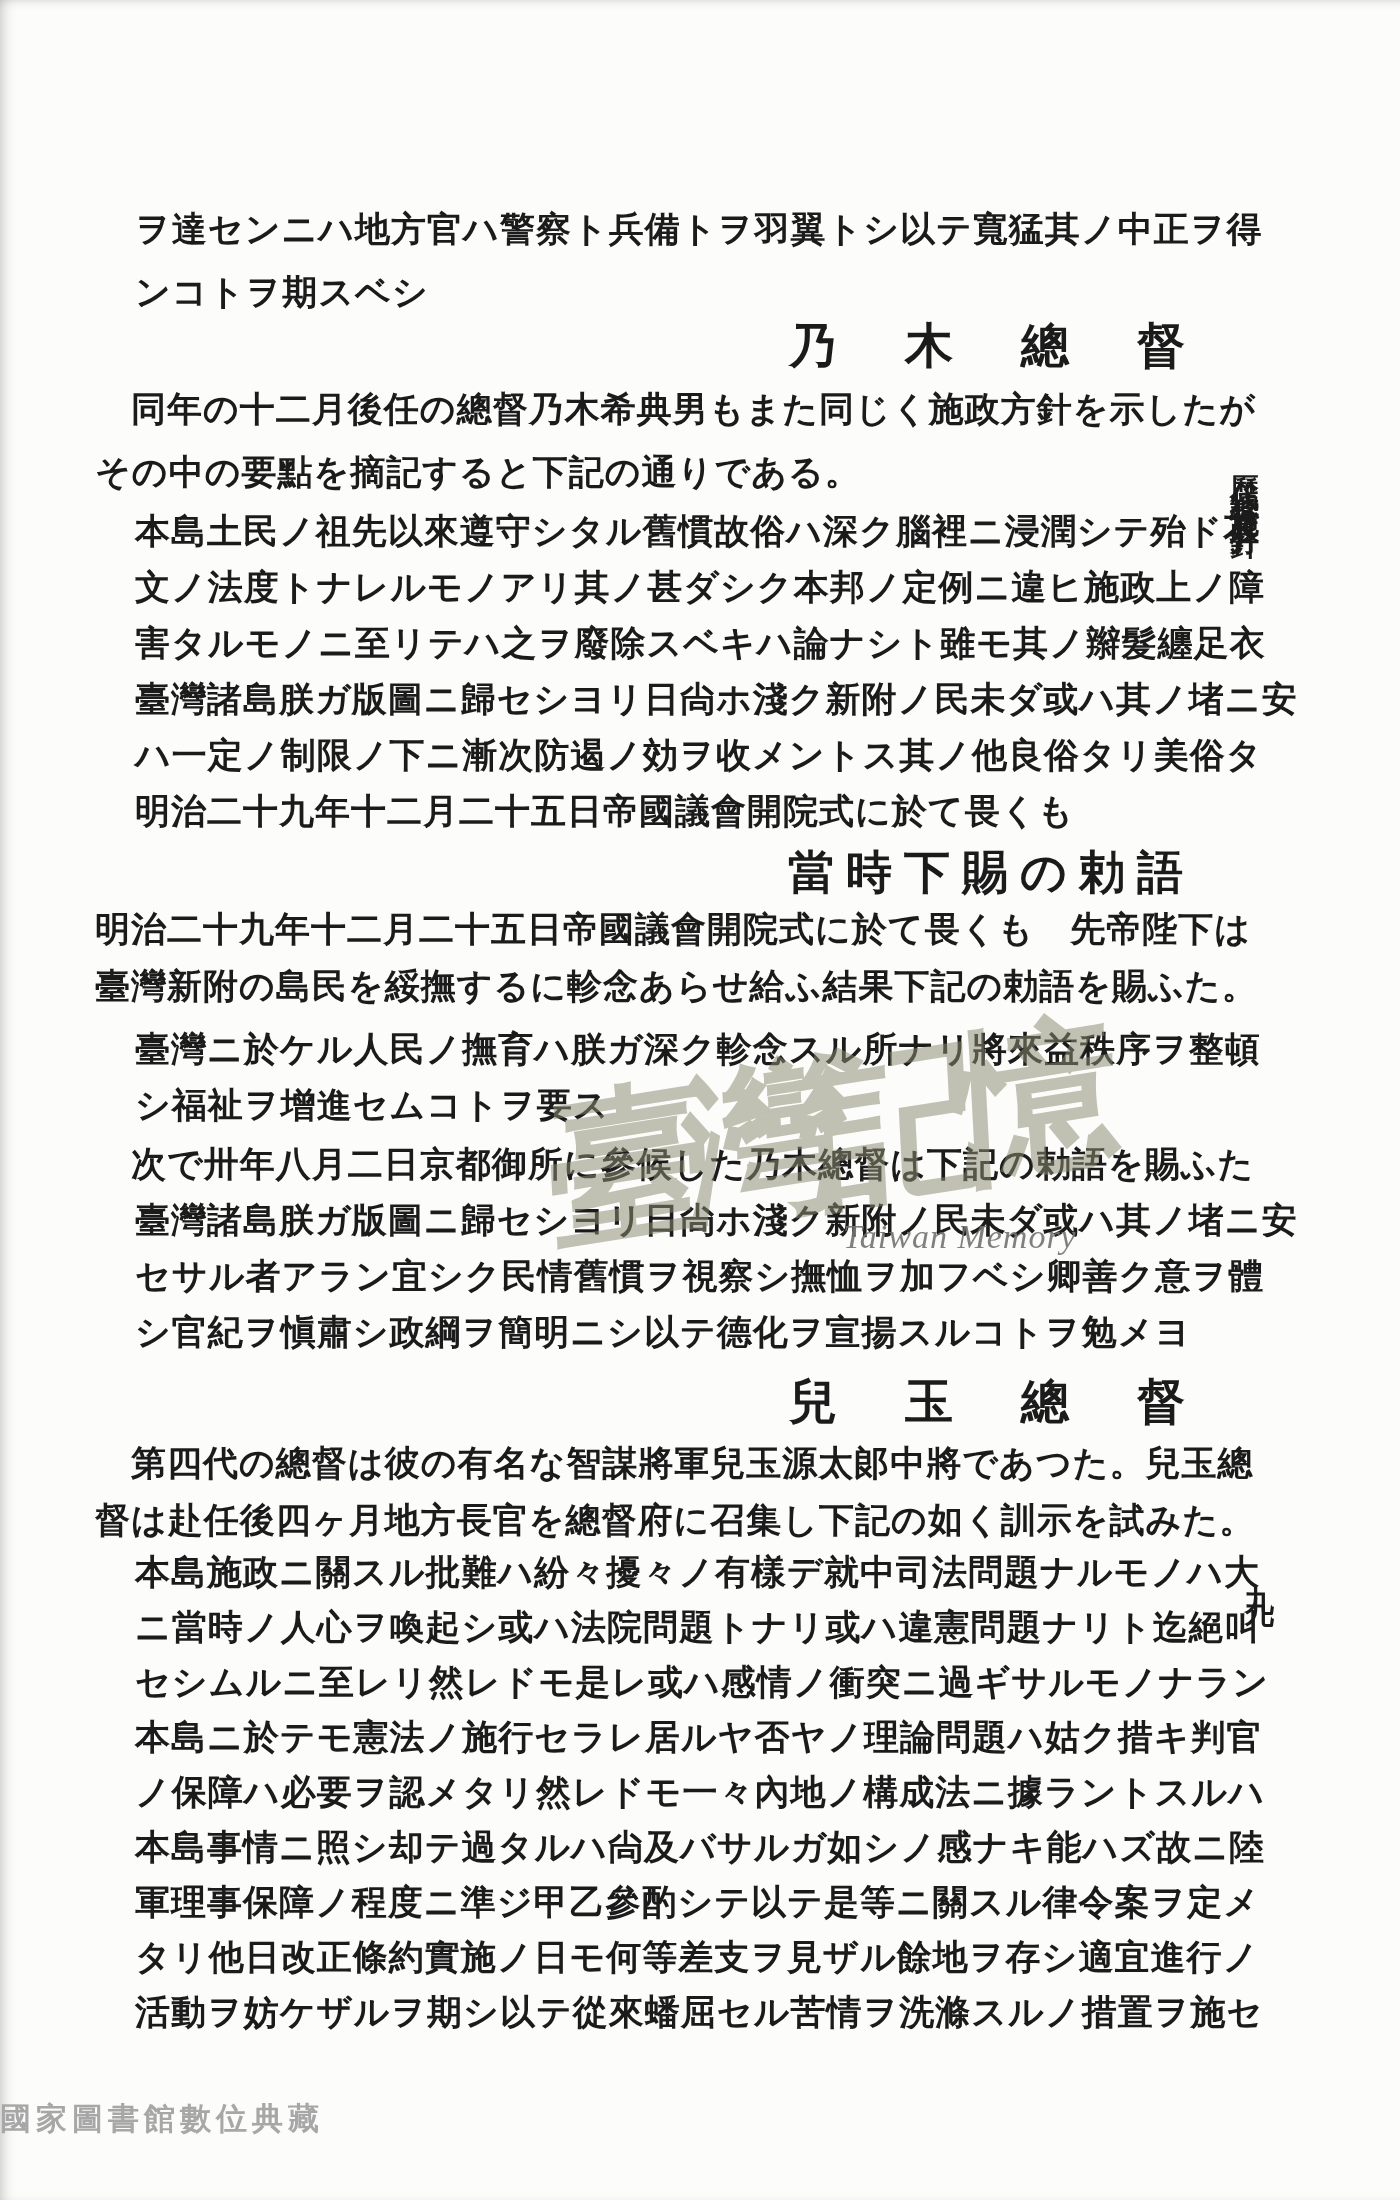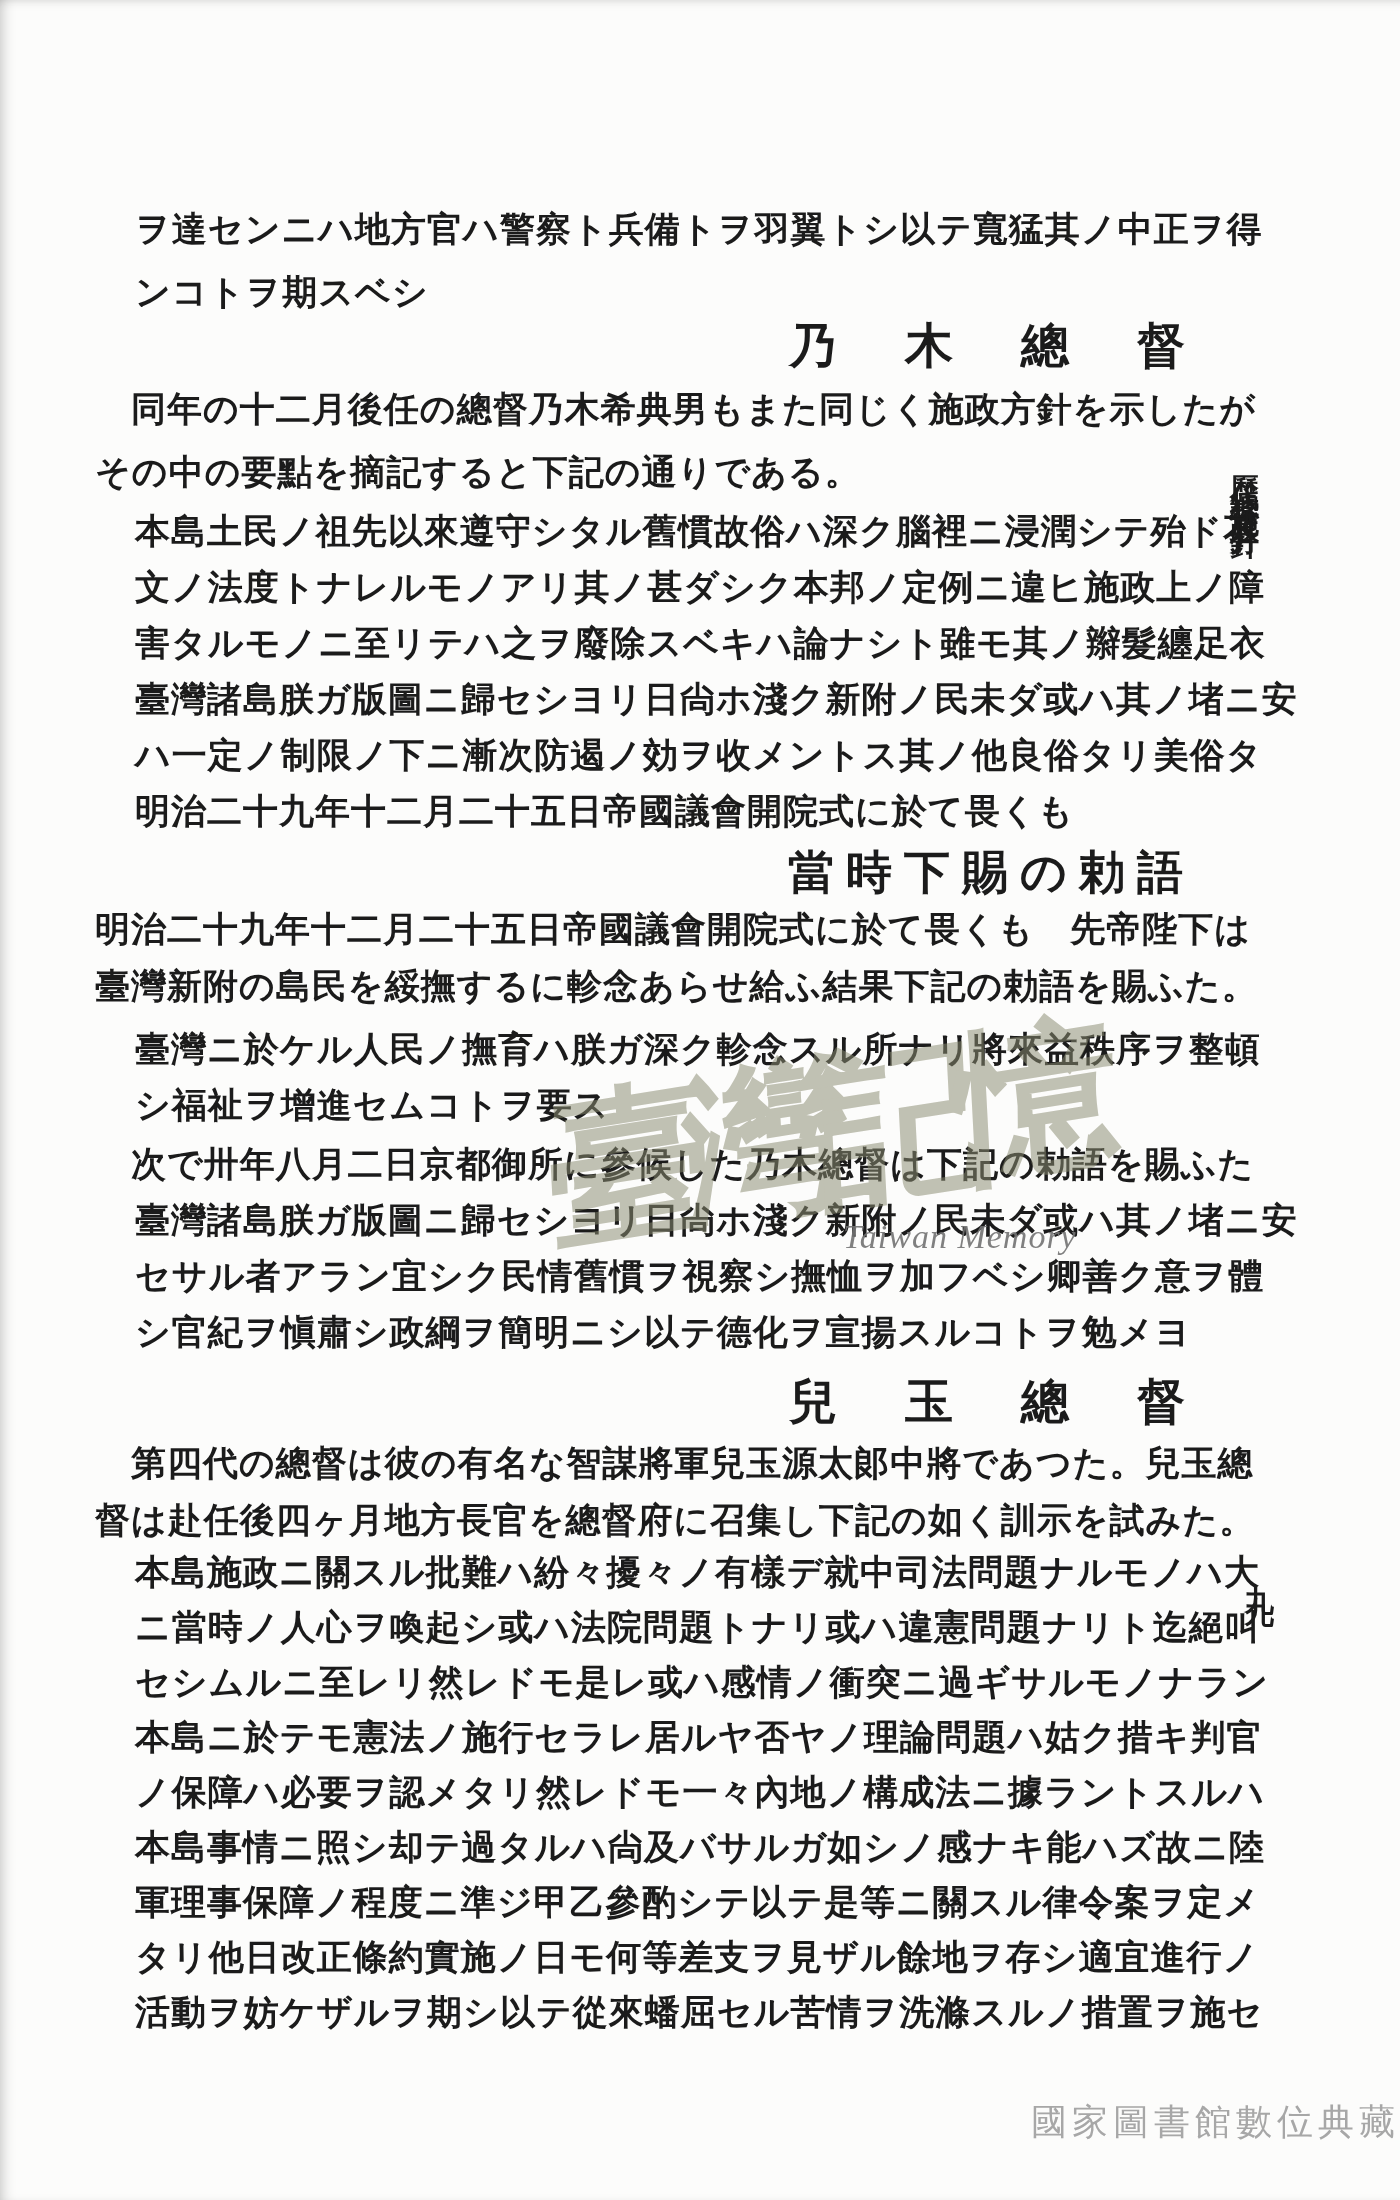--- a/index.html
+++ b/index.html
@@ -48,22 +48,22 @@
     pointer-events:none;
   }
   .wm-latin {
     position:absolute; left:843px; top:1218px;
     font-style:italic; font-size:34px; letter-spacing:1px;
     color:#737373; opacity:.9;
     pointer-events:none;
   }
   .footer-label {
     position:absolute; left:0; top:2098px; width:1400px;
-    text-align:right; font-size:36px; letter-spacing:5px;
-    color:#a7a7a7; font-weight:normal;
+    text-align:left; font-size:31px; letter-spacing:5px;
+    color:#a7a7a7; font-weight:bold;
   }
 </style>
 </head>
 <body>
 
 <div class="page">
 
   <div class="block quote lh63" style="top:198px">
     <div class="line">ヲ達センニハ地方官ハ警察ト兵備トヲ羽翼トシ以テ寬猛其ノ中正ヲ得</div>
     <div class="line">ンコトヲ期スベシ</div>

